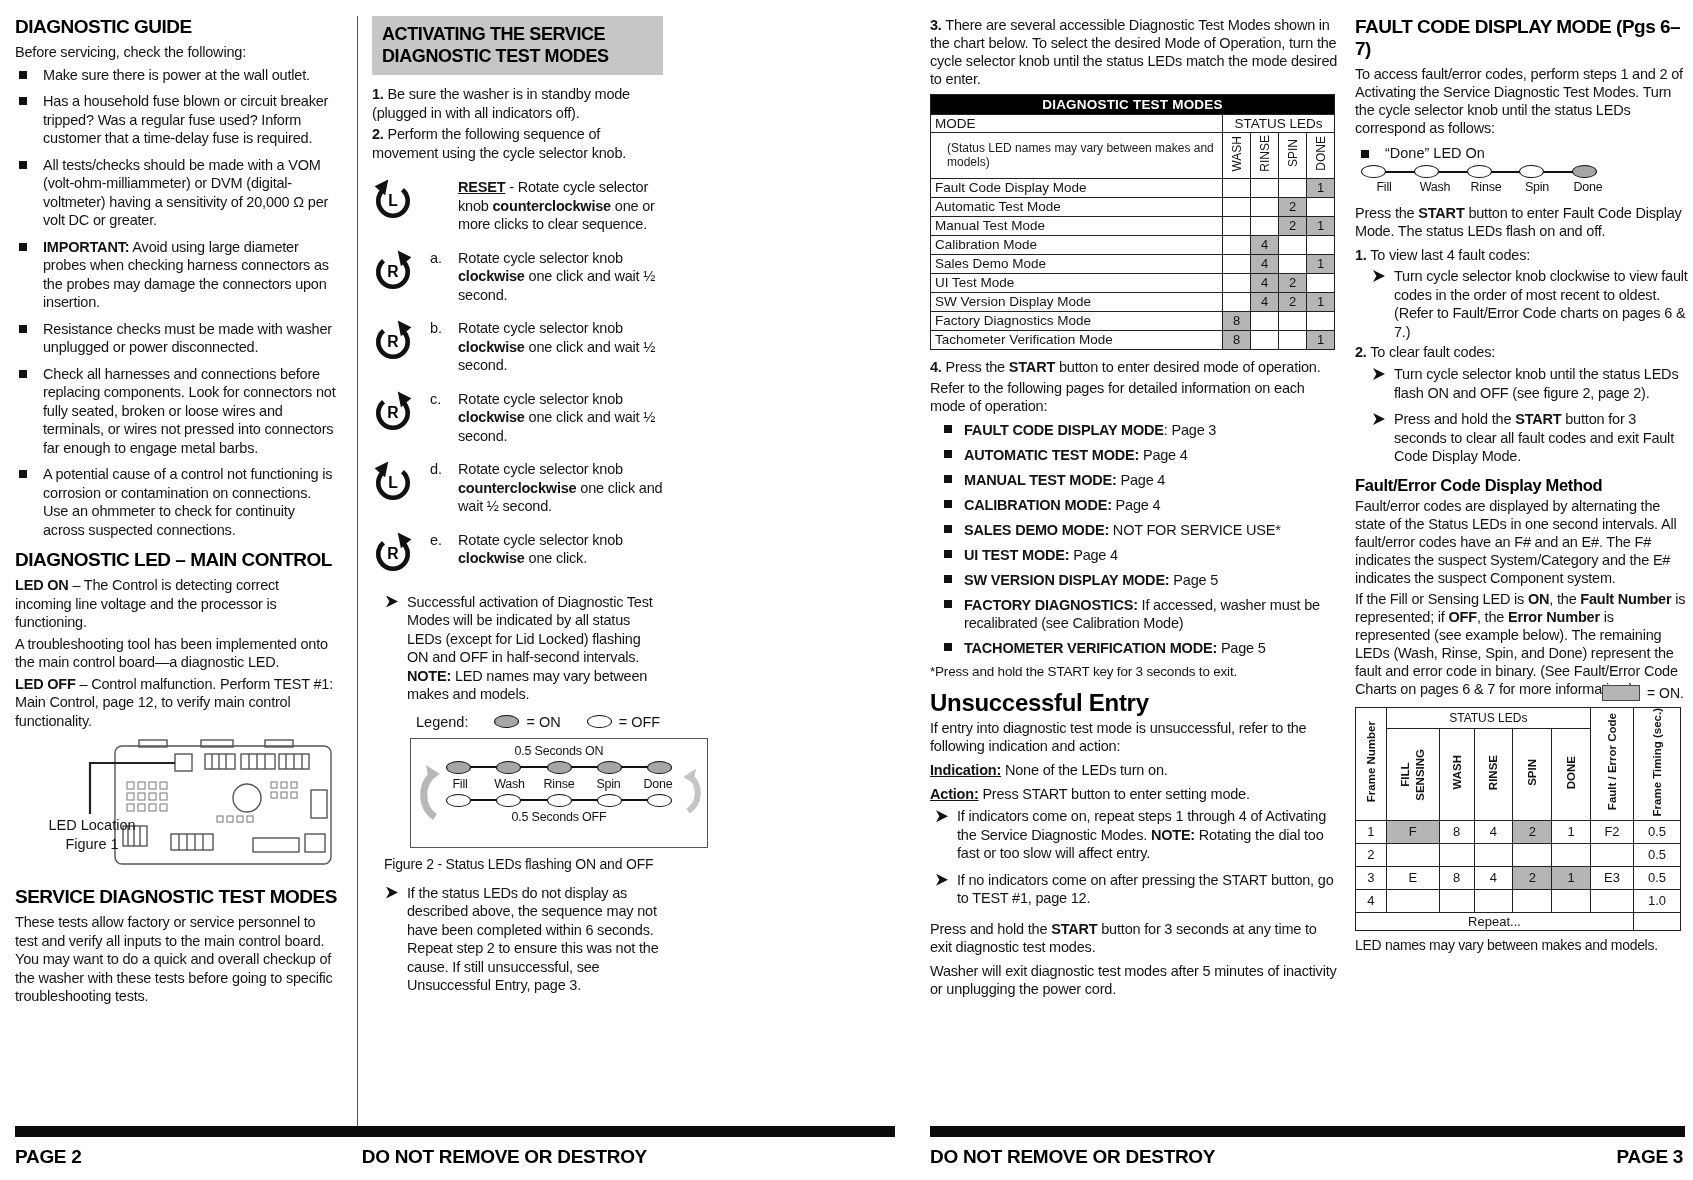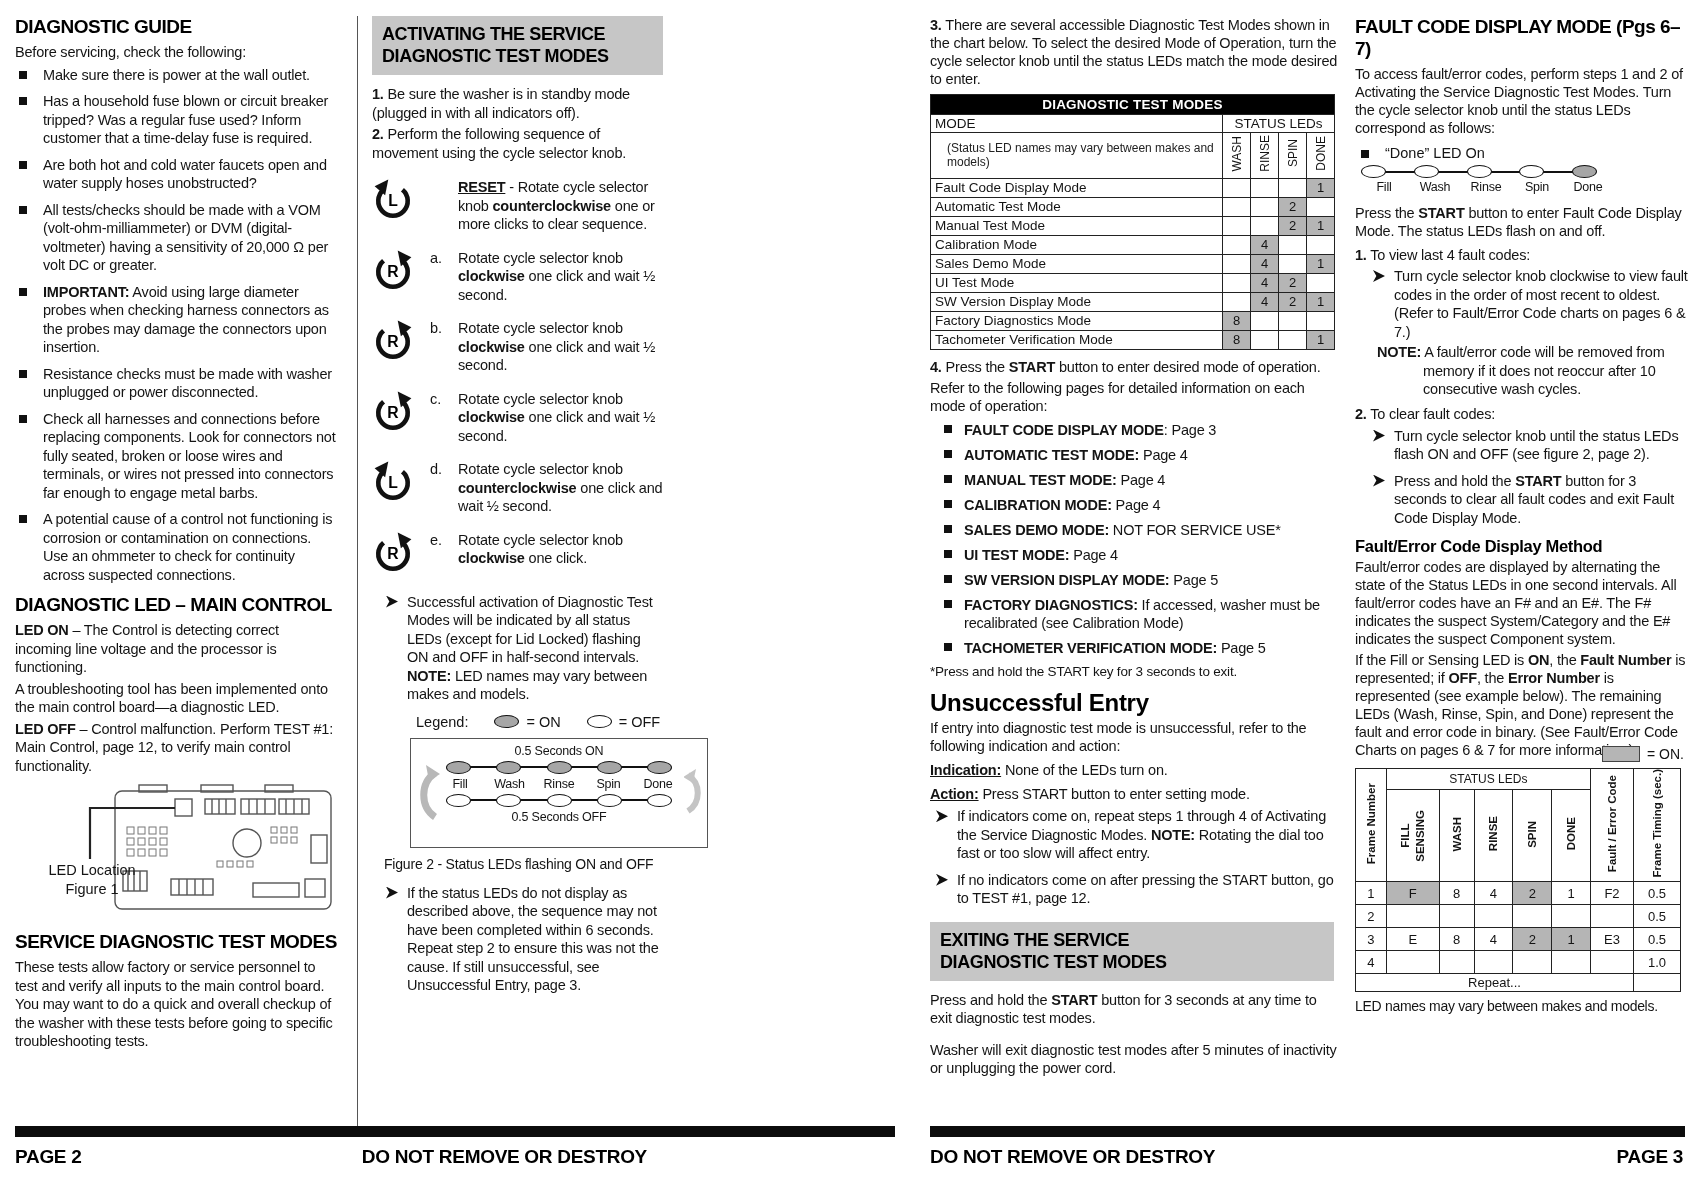--- a/index.html
+++ b/index.html
@@ -129,24 +129,20 @@
         <h2 class="sect">DIAGNOSTIC GUIDE</h2>
         <p>Before servicing, check the following:</p>
         <ul class="sq-list">
           <li>
               <span class="sq"></span>
               <div class="litext">Make sure there is power at the wall outlet.</div>
             </li>
           <li>
               <span class="sq"></span>
               <div class="litext">Has a household fuse blown or circuit breaker tripped? Was a regular fuse used? Inform customer that a time-delay fuse is required.</div>
-            </li>
-          <li>
-              <span class="sq"></span>
-              <div class="litext">Are both hot and cold water faucets open and water supply hoses unobstructed?</div>
             </li>
           <li>
               <span class="sq"></span>
               <div class="litext">All tests/checks should be made with a VOM (volt-ohm-milliammeter) or DVM (digital-voltmeter) having a sensitivity of 20,000 Ω per volt DC or greater.</div>
             </li>
           <li>
               <span class="sq"></span>
               <div class="litext"><span class="b">IMPORTANT:</span><span> Avoid using large diameter probes when checking harness connectors as the probes may damage the connectors upon insertion.</span></div>
             </li>
           <li>
@@ -521,25 +517,22 @@
         <p style="margin-top:6px;"><span class="b u">Action:</span><span> Press START button to enter setting mode.</span></p>
         <div class="arrowitem" style="margin:4px 0 8px 6px;">
           <span class="arr"></span>
           <div class="atext"><span>If indicators come on, repeat steps 1 through 4 of Activating the Service Diagnostic Modes. </span><span class="b">NOTE:</span><span> Rotating the dial too fast or too slow will affect entry.</span></div>
         </div>
         <div class="arrowitem" style="margin:0 0 12px 6px;">
           <span class="arr"></span>
           <div class="atext">If no indicators come on after pressing the START button, go to TEST #1, page 12.</div>
         </div>
 
-        <div class="graybox" style="margin-top:14px;">
-          <span>EXITING THE SERVICE DIAGNOSTIC TEST MODES</span>
-        </div>
         <p><span>Press and hold the </span><span class="b">START</span><span> button for 3 seconds at any time to exit diagnostic test modes.</span></p>
-        <p style="margin-top:14px;">Washer will exit diagnostic test modes after 5 minutes of inactivity or unplugging the power cord.</p>
+        <p style="margin-top:6px;">Washer will exit diagnostic test modes after 5 minutes of inactivity or unplugging the power cord.</p>
       </div>
 
       <div class="col col4">
         <h2 class="sect">FAULT CODE DISPLAY MODE (Pgs 6–7)</h2>
         <p>To access fault/error codes, perform steps 1 and 2 of Activating the Service Diagnostic Test Modes. Turn the cycle selector knob until the status LEDs correspond as follows:</p>
 
         <div style="display:flex;margin:8px 0 2px 2px;">
           <span class="sq"></span>
           <span style="font-size:14.5px;">“Done” LED On</span>
         </div>
@@ -559,21 +552,20 @@
               <span>Done</span>
             </div>
         </div>
 
         <p style="margin-top:10px;"><span>Press the </span><span class="b">START</span><span> button to enter Fault Code Display Mode. The status LEDs flash on and off.</span></p>
         <p style="margin-top:6px;"><span class="b">1.</span><span> To view last 4 fault codes:</span></p>
         <div class="arrowitem" style="margin:2px 0 2px 18px;">
           <span class="arr"></span>
           <div class="atext">Turn cycle selector knob clockwise to view fault codes in the order of most recent to oldest. (Refer to Fault/Error Code charts on pages 6 &amp; 7.)</div>
         </div>
-        <div class="noteblock"><span class="b">NOTE:</span><span> A fault/error code will be removed from memory if it does not reoccur after 10 consecutive wash cycles.</span></div>
         <p><span class="b">2.</span><span> To clear fault codes:</span></p>
         <div class="arrowitem" style="margin:4px 0 8px 18px;">
           <span class="arr"></span>
           <div class="atext">Turn cycle selector knob until the status LEDs flash ON and OFF (see figure 2, page 2).</div>
         </div>
         <div class="arrowitem" style="margin:0 0 10px 18px;">
           <span class="arr"></span>
           <div class="atext"><span>Press and hold the </span><span class="b">START</span><span> button for 3 seconds to clear all fault codes and exit Fault Code Display Mode.</span></div>
         </div>
 

